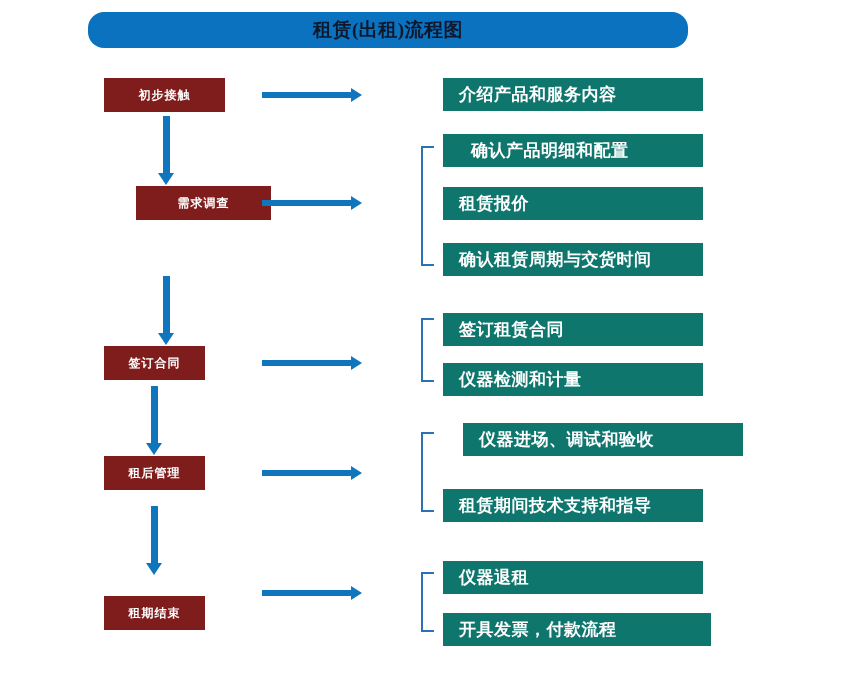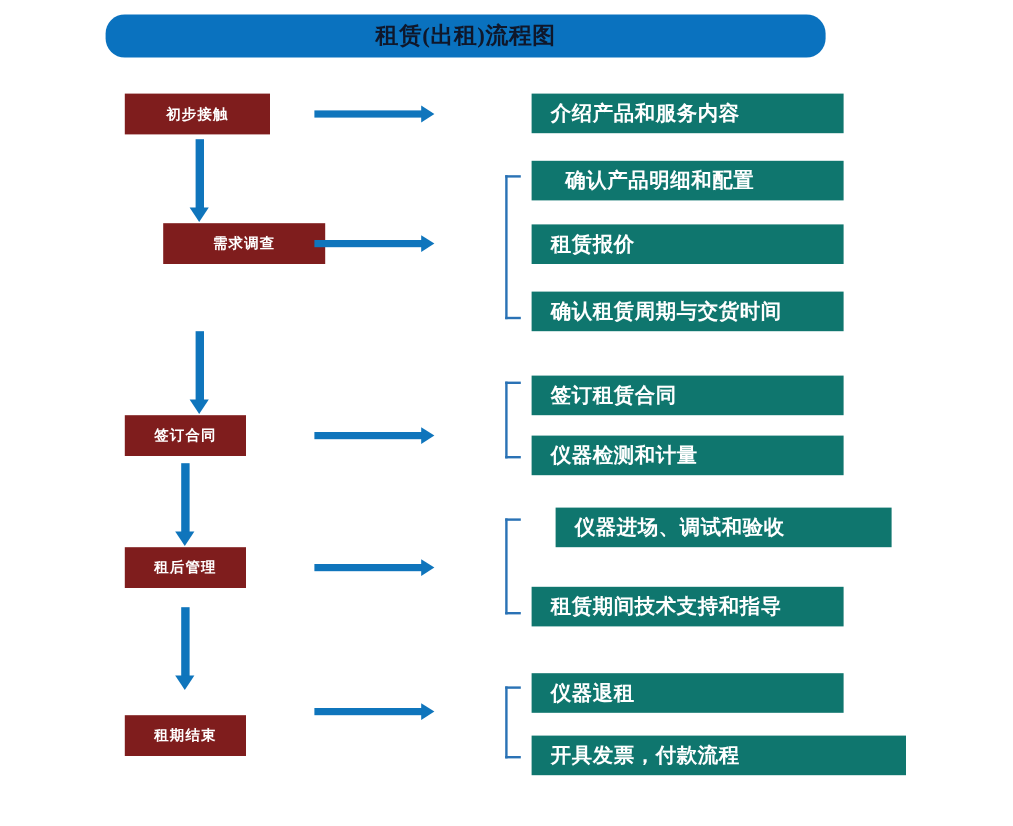--- a/index.html
+++ b/index.html
@@ -174,17 +174,17 @@
   </div>
 
   <div class="detail-box" style="left:443px; top:489px; width:260px;">
     <span>租赁期间技术支持和指导</span>
   </div>
 
   <div class="detail-box" style="left:443px; top:561px; width:260px;">
     <span>仪器退租</span>
   </div>
 
-  <div class="detail-box" style="left:443px; top:613px; width:312px;">
+  <div class="detail-box" style="left:443px; top:613px; width:268px;">
     <span>开具发票，付款流程</span>
   </div>
 
 </div>
 
 </body></html>

